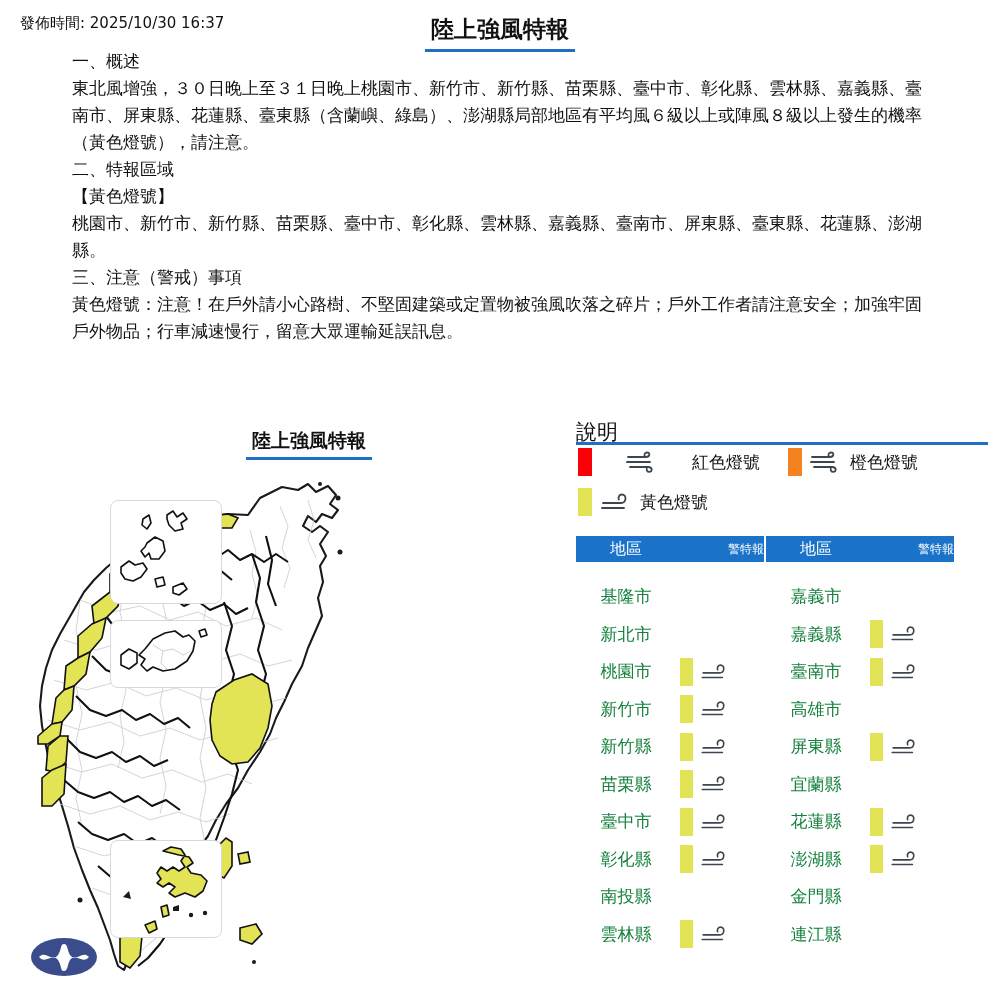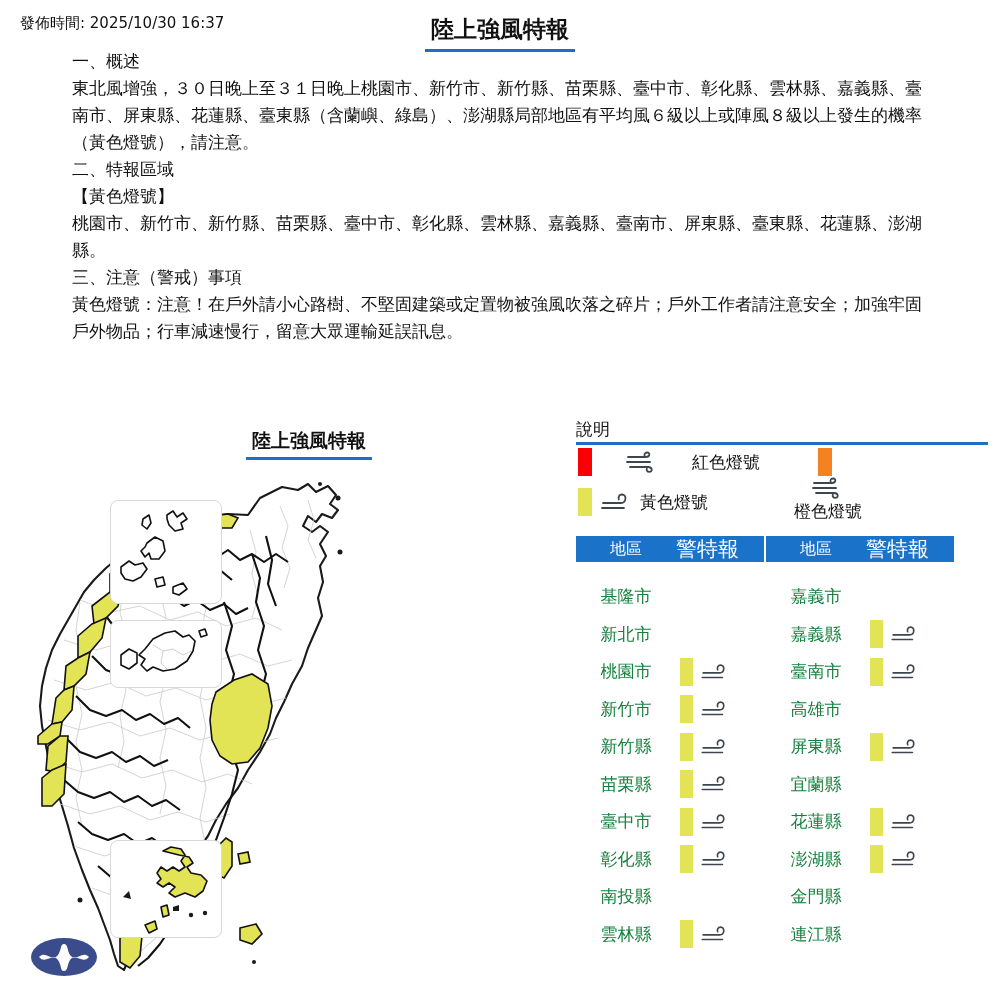--- a/index.html
+++ b/index.html
@@ -51,43 +51,43 @@
   #inset-kinmen { left: 110px; top: 620px; width: 112px; height: 68px; }
   #inset-penghu { left: 110px; top: 840px; width: 112px; height: 98px; }
   .inset-box svg { position:absolute; left:0; top:0; }
 
   
   .cwa-logo { position: absolute; left: 30px; top: 935px; width: 68px; height: 44px; }
 
   
   .legend-title {
     position: absolute; left: 576px; top: 418px;
-    font-size: 17px; color: #111;
+    font-size: 21px; color: #111;
   }
   .legend-rule {
     position: absolute; left: 576px; top: 442px; width: 412px; height: 3px;
     background: #1f6fc4;
   }
   .legend-item { position: absolute; display: flex; align-items: center; }
   .legend-swatch { width: 14px; height: 28px; display: block; }
   .legend-icon { width: 34px; height: 24px; margin-left: 8px; }
   .legend-label { font-size: 17px; color: #111; margin-left: 6px; white-space: nowrap; }
   #legend-red    { left: 578px; top: 448px; gap: 26px; }
-  #legend-orange { left: 788px; top: 448px; flex-direction: column; }
+  #legend-orange { left: 788px; top: 448px; }
   #legend-yellow { left: 578px; top: 488px; align-items: center; }
 
   
   .tbl-head {
     position: absolute; height: 26px; background: #1a73c9;
     display: flex; align-items: center;
   }
   #tbl-head-left  { left: 576px; top: 536px; width: 188px; }
   #tbl-head-right { left: 766px; top: 536px; width: 188px; }
   .th-region { width: 100px; text-align: center; color: #fff; font-size: 16px; }
-  .th-warn   { width: 88px;  text-align: left; color: #fff; font-size: 21px; }
+  .th-warn   { width: 88px;  text-align: right; color: #fff; font-size: 12px; }
 
   .tbl-body { position: absolute; top: 578px; }
   #tbl-body-left  { left: 576px; width: 188px; }
   #tbl-body-right { left: 766px; width: 188px; }
 
   .trow { height: 37.5px; display: flex; align-items: center; }
   .td-region { width: 100px; text-align: center; font-size: 17px; color: #15803d; }
   .td-warn { width: 88px; display: flex; align-items: center; justify-content: flex-start; padding-left: 4px; }
   .warn-swatch { width: 13px; height: 28px; display: block; }
   .warn-icon { width: 32px; height: 22px; margin-left: 7px; }

